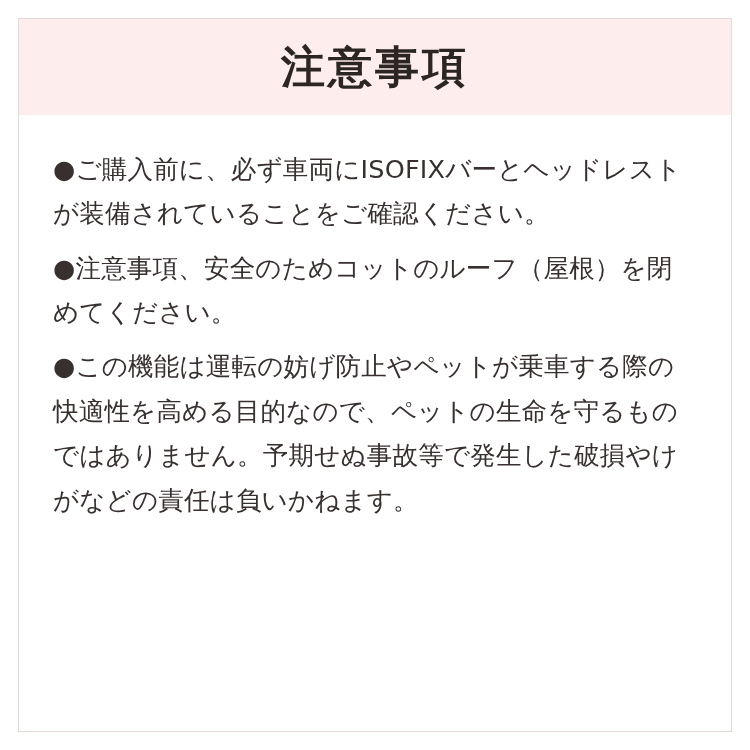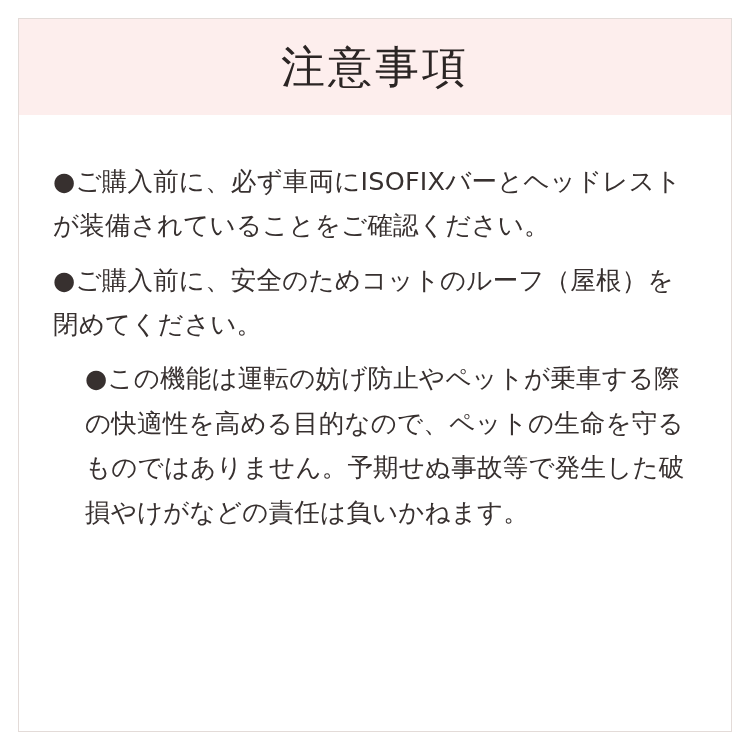--- a/index.html
+++ b/index.html
@@ -38,60 +38,59 @@
     width: 100%;
     height: 96px;
     background: #fdeeed;
     display: flex;
     align-items: center;
     justify-content: center;
   }
   .title-text {
     font-family: "DejaVu Sans", "Liberation Sans", sans-serif;
     font-size: 44px;
-    font-weight: 400;
+    font-weight: 700;
     letter-spacing: 3px;
     color: #2b2524;
     line-height: 1;
   }
   .body-area {
     position: absolute;
     left: 0;
     top: 96px;
     width: 100%;
     bottom: 0;
-    padding: 44px 34px 0 34px;
+    padding: 32px 34px 0 34px;
     box-sizing: border-box;
   }
   .note-item {
     display: block;
     font-family: "DejaVu Sans", "Liberation Sans", sans-serif;
     font-size: 25.5px;
     line-height: 1.74;
     color: #37302f;
     letter-spacing: 0.2px;
     text-align: left;
     margin: 0 0 10px 0;
     text-indent: 0;
   }
   .note-item:last-child {
     margin-bottom: 0;
-    margin-left: 32px;
   }
 </style>
 </head>
 <body>
 
 <div class="page">
   <div class="frame">
 
     <div class="title-band">
       <div class="title-text">注意事項</div>
     </div>
 
     <div class="body-area">
       <p class="note-item">●ご購入前に、必ず車両にISOFIXバーとヘッドレストが装備されていることをご確認ください。</p>
-      <p class="note-item">●ご購入前に、安全のためコットのルーフ（屋根）を閉めてください。</p>
+      <p class="note-item">●注意事項、安全のためコットのルーフ（屋根）を閉めてください。</p>
       <p class="note-item">●この機能は運転の妨げ防止やペットが乗車する際の快適性を高める目的なので、ペットの生命を守るものではありません。予期せぬ事故等で発生した破損やけがなどの責任は負いかねます。</p>
     </div>
 
   </div>
 </div>
 
 </body></html>

